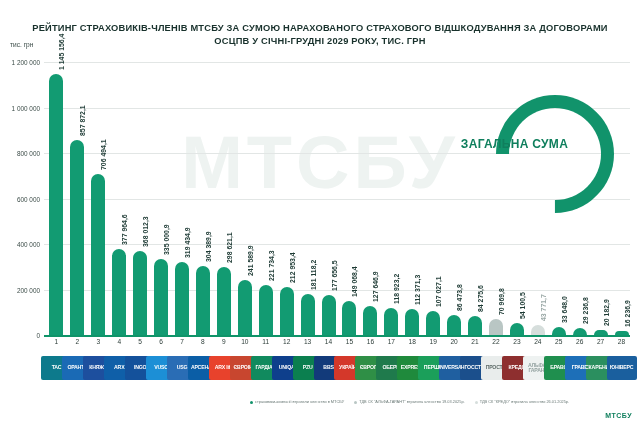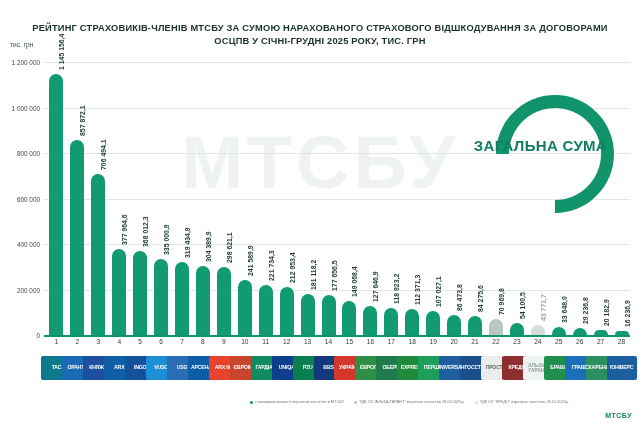--- a/index.html
+++ b/index.html
@@ -194,22 +194,22 @@
     border: 13px solid #11936b;
     border-bottom-color: transparent;
     transform: rotate(45deg);
     box-sizing: border-box;
   }
   .total-label {
     position: absolute;
     left: 0;
     top: 42px;
     width: 185px;
-    text-align: right;
-    font-size: 15px;
+    text-align: center;
+    font-size: 12px;
     font-weight: bold;
     color: #0f7f5d;
     letter-spacing: 0.3px;
   }
   .total-value {
     position: absolute;
     left: 0;
     top: 57px;
     width: 185px;
     text-align: right;
@@ -259,21 +259,21 @@
     z-index: 3;
   }
 </style>
 </head>
 <body>
 
 <div class="page">
 
   <div class="watermark">МТСБУ</div>
 
-  <div class="title">РЕЙТИНГ СТРАХОВИКІВ-ЧЛЕНІВ МТСБУ ЗА СУМОЮ НАРАХОВАНОГО СТРАХОВОГО ВІДШКОДУВАННЯ ЗА ДОГОВОРАМИ ОСЦПВ У СІЧНІ-ГРУДНІ 2025 РОКУ, ТИС. ГРН</div>
+  <div class="title">РЕЙТИНГ СТРАХОВИКІВ-ЧЛЕНІВ МТСБУ ЗА СУМОЮ НАРАХОВАНОГО СТРАХОВОГО ВІДШКОДУВАННЯ ЗА ДОГОВОРАМИ ОСЦПВ У СІЧНІ-ГРУДНІ 2029 РОКУ, ТИС. ГРН</div>
   <div class="axis-unit">тис. грн</div>
 
   <div class="plot">
     <div id="grid-layer">
         <div class="gridline" style="top: 273px;">
           <span class="ytick">0</span>
         </div>
         <div class="gridline" style="top: 227.5px;">
           <span class="ytick">200 000</span>
         </div>

